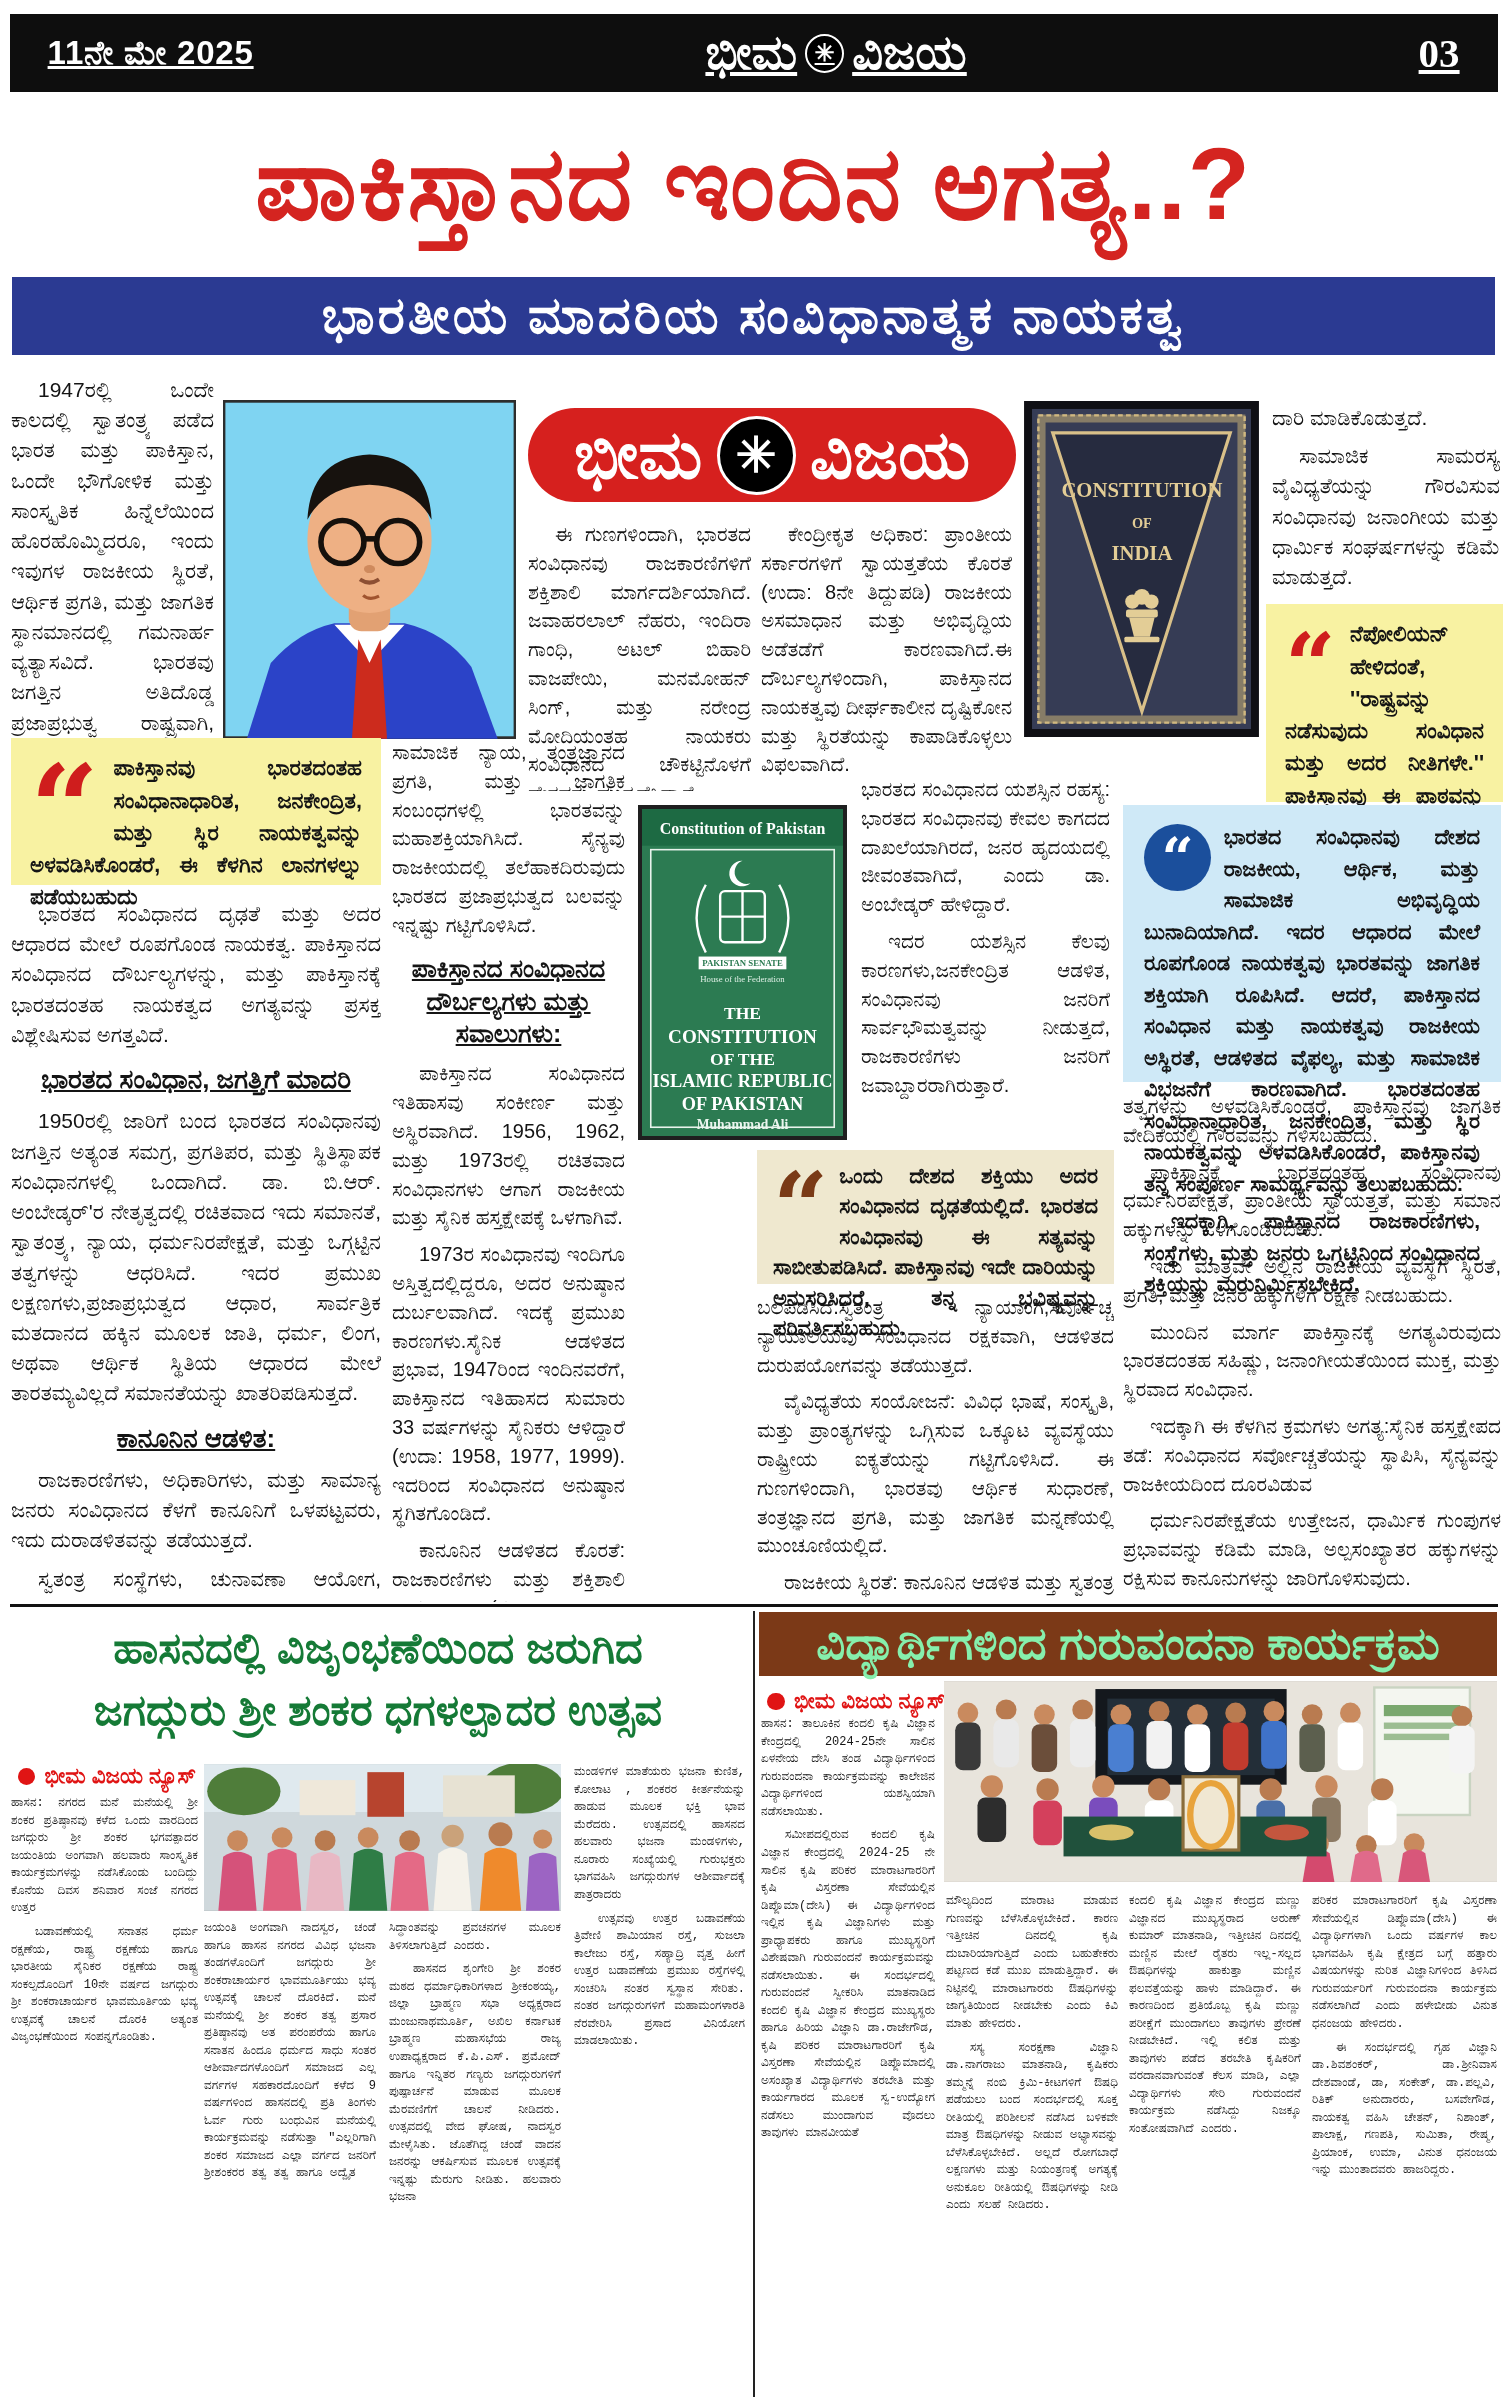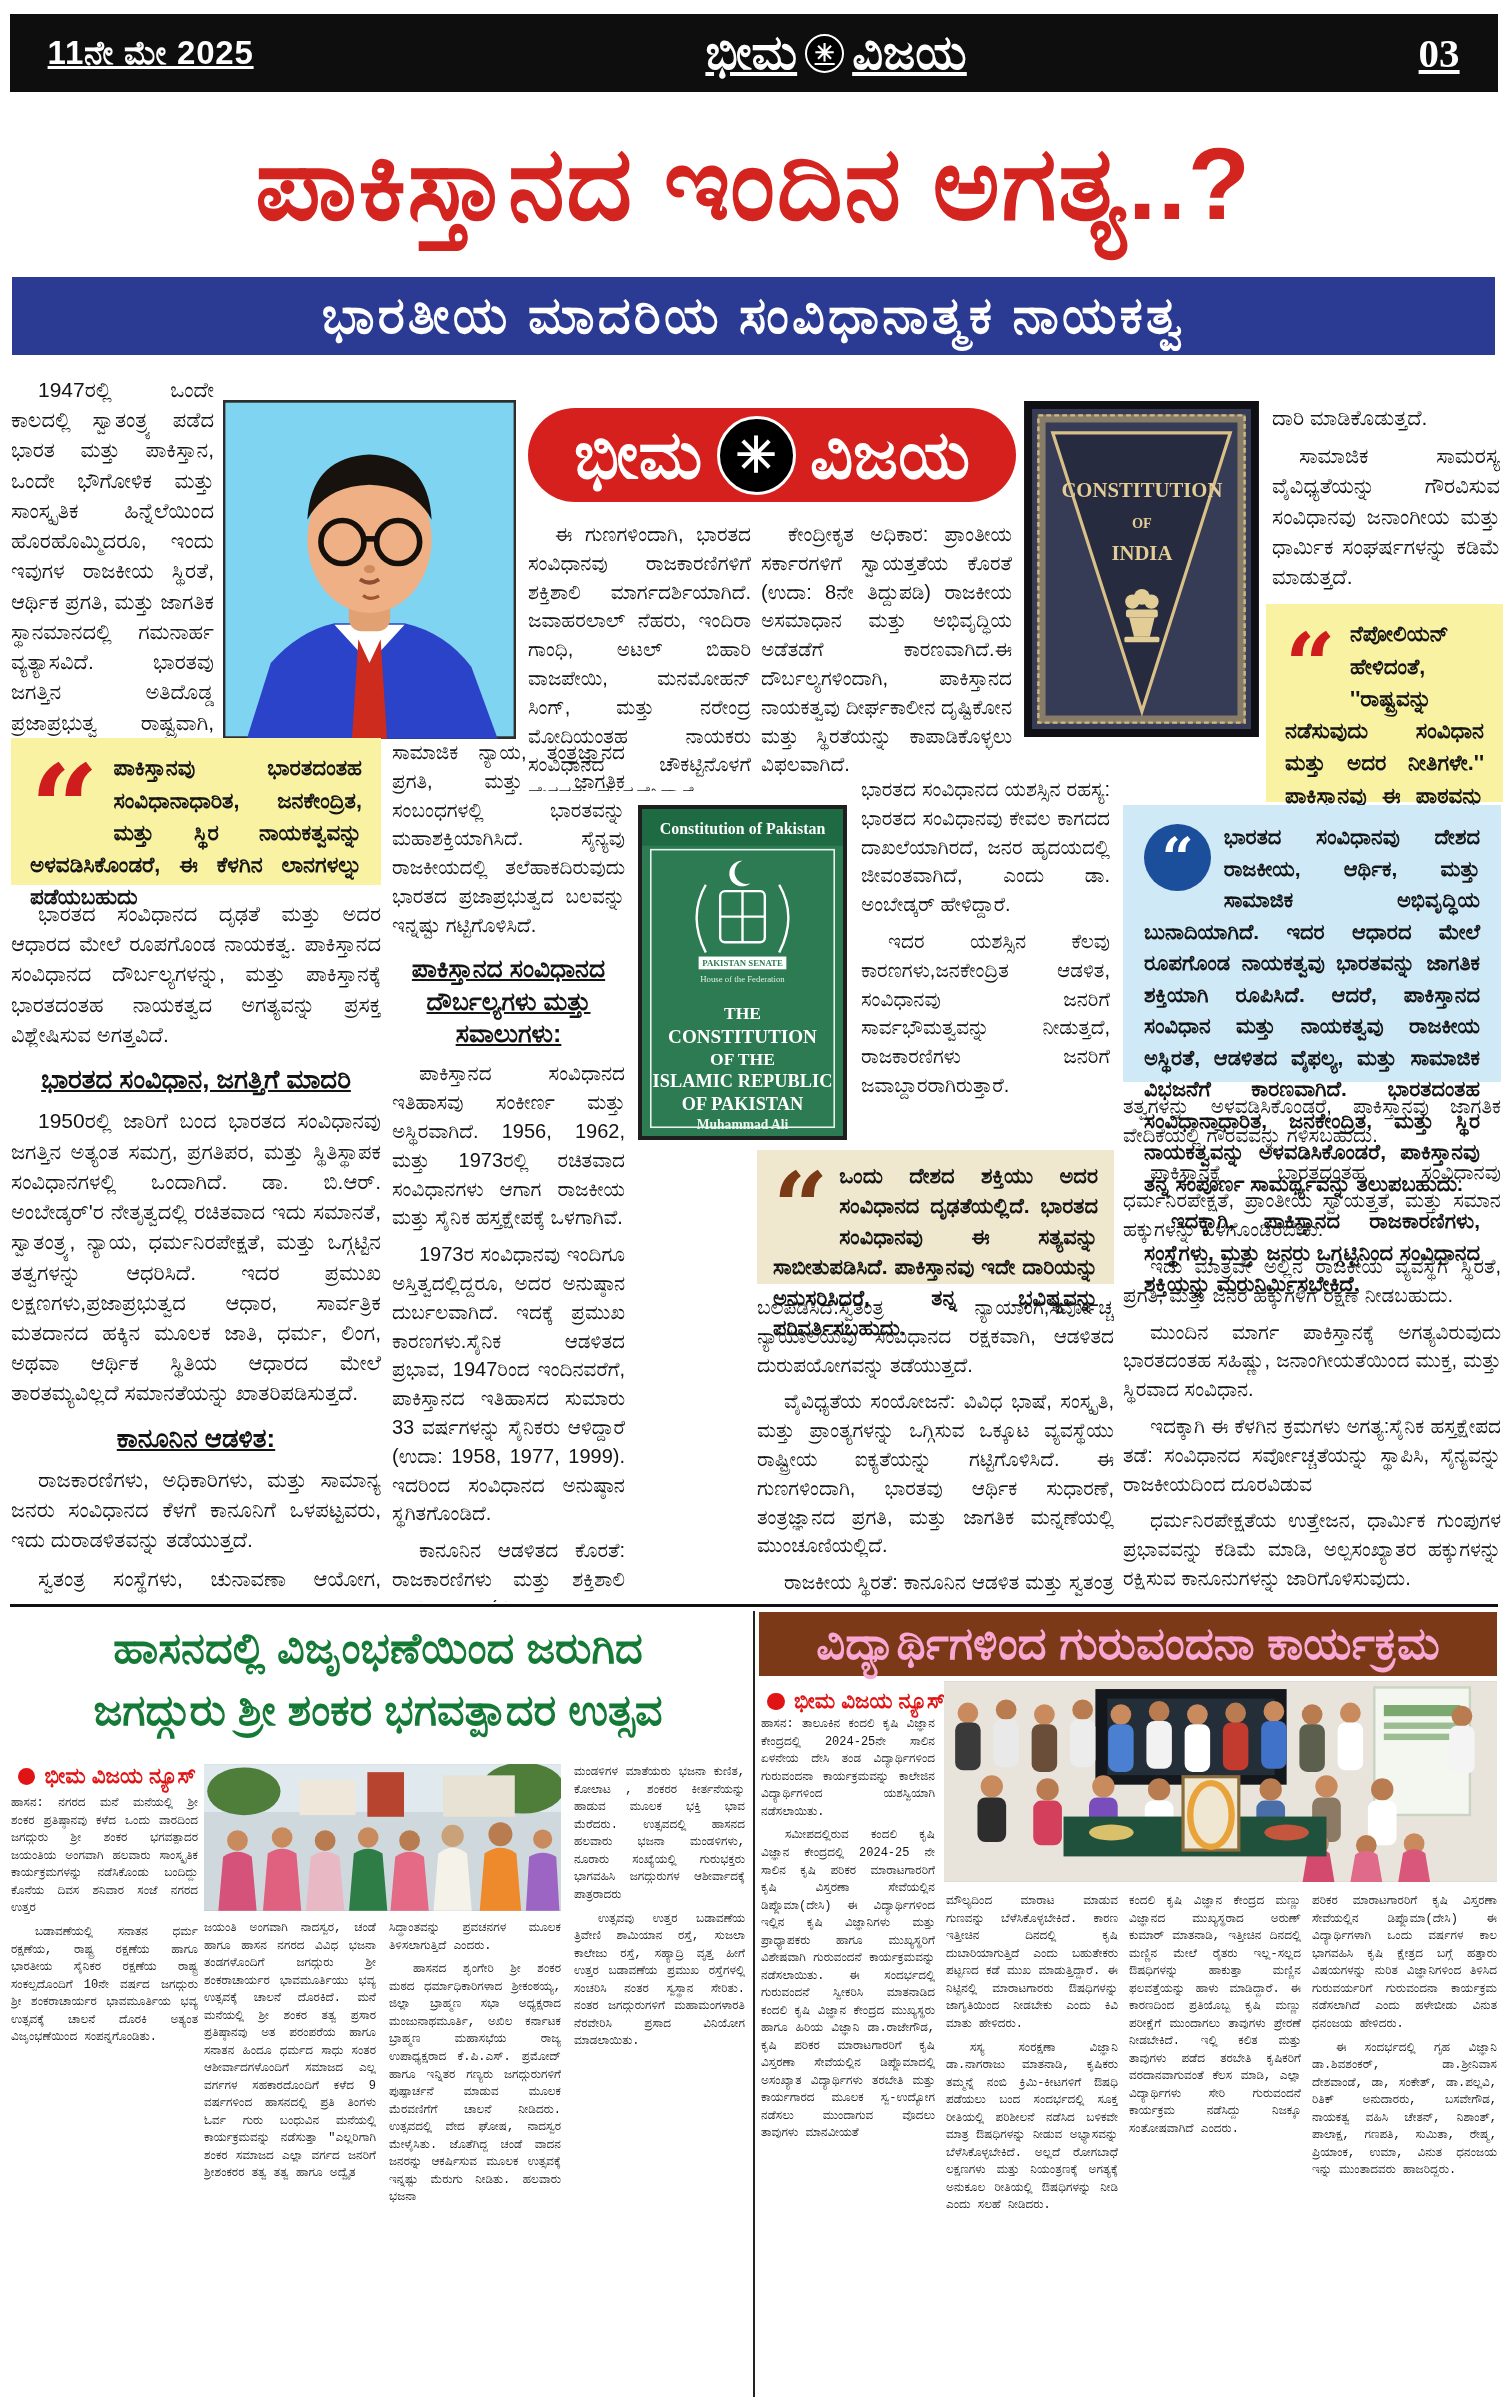--- a/index.html
+++ b/index.html
@@ -38,21 +38,21 @@
            display:flex;align-items:center;justify-content:center;font-size:56px;font-family:"DejaVu Serif",serif;
            margin:3.2px 12.8px 3.2px 0;}
   .creambox{background:#efe8cf;padding:11px 16px;box-sizing:border-box;font-size:21px;font-weight:bold;
             line-height:1.45;text-align:justify;}
   .brownquote{font-family:"DejaVu Serif",serif;font-weight:bold;color:#7a3a16;font-size:96px;line-height:0.6;
             float:left;margin:17.5px 11px 0 0;}
   
   .rule-h{background:#111;}
   .rule-v{background:#222;}
   .green-head{color:#157a36;font-size:43px;font-weight:bold;text-align:center;line-height:1.45;}
-  .brown-banner{background:#7b3917;color:#f9a8d4;font-size:45px;font-weight:bold;display:flex;
+  .brown-banner{background:#7b3917;color:#86efac;font-size:45px;font-weight:bold;display:flex;
                 align-items:center;justify-content:center;}
   .byline{color:#e01414;font-size:21.5px;font-weight:bold;display:flex;align-items:center;gap:9.6px;}
   .byline .dot{width:17.5px;height:17.5px;border-radius:50%;background:#e01414;display:inline-block;}
   .news-txt{font-size:12px;line-height:1.46;text-align:justify;overflow:hidden;font-family:Liberation Mono, monospace;}
   .news-txt p{margin:0 0 6.4px 0;text-indent:24px;}
   
   .photo-frame{box-shadow:0 0 0 1.6px #999 inset;}
   svg text{font-family:"Liberation Serif",serif;}
 </style>
 </head>
@@ -238,21 +238,21 @@
     <p>ಧರ್ಮನಿರಪೇಕ್ಷತೆಯ ಉತ್ತೇಜನ, ಧಾರ್ಮಿಕ ಗುಂಪುಗಳ ಪ್ರಭಾವವನ್ನು ಕಡಿಮೆ ಮಾಡಿ, ಅಲ್ಪಸಂಖ್ಯಾತರ ಹಕ್ಕುಗಳನ್ನು ರಕ್ಷಿಸುವ ಕಾನೂನುಗಳನ್ನು ಜಾರಿಗೊಳಿಸುವುದು.</p>
     <p>ಸ್ವತಂತ್ರ ಸಂಸ್ಥೆಗಳ ಸ್ಥಾಪನೆ, ಚುನಾವಣಾ ಆಯೋಗ, ನ್ಯಾಯಾಂಗ, ಮತ್ತು ಲೆಕ್ಕಪರಿಶೋಧನಾ ಸಂಸ್ಥೆಗಳನ್ನು ಸ್ವತಂತ್ರವಾಗಿ ಕಾರ್ಯನಿರ್ವಹಿಸುವಂತೆ ಮಾಡುವುದು.</p>
 
   </div>
 
   <div class="abs rule-h" style="left:9.6px;top:1604px;width:1488px;height:3.2px;"></div>
   <div class="abs rule-v" style="left:753px;top:1611px;width:2.4px;height:786px;"></div>
 
   <div class="abs green-head" style="left:11px;top:1617px;width:734px;">
     <div>ಹಾಸನದಲ್ಲಿ ವಿಜೃಂಭಣೆಯಿಂದ ಜರುಗಿದ</div>
-    <div>ಜಗದ್ಗುರು ಶ್ರೀ ಶಂಕರ ಭಗವತ್ಪಾದರ ಉತ್ಸವ</div>
+    <div>ಜಗದ್ಗುರು ಶ್ರೀ ಶಂಕರ ಧಗಳಲ್ಪಾದರ ಉತ್ಸವ</div>
   </div>
 
   <div class="abs byline" style="left:17.5px;top:1764px;">
     <span class="dot"></span>
     <span>ಭೀಮ ವಿಜಯ ನ್ಯೂಸ್</span>
   </div>
 
   <div class="abs news-txt" style="left:11px;top:1795px;width:187px;height:600px;">
     <p style="text-indent:0;">ಹಾಸನ: ನಗರದ ಮನೆ ಮನೆಯಲ್ಲಿ ಶ್ರೀ ಶಂಕರ ಪ್ರತಿಷ್ಠಾನವು ಕಳೆದ ಒಂದು ವಾರದಿಂದ ಜಗದ್ಗುರು ಶ್ರೀ ಶಂಕರ ಭಗವತ್ಪಾದರ ಜಯಂತಿಯ ಅಂಗವಾಗಿ ಹಲವಾರು ಸಾಂಸ್ಕೃತಿಕ ಕಾರ್ಯಕ್ರಮಗಳನ್ನು ನಡೆಸಿಕೊಂಡು ಬಂದಿದ್ದು ಕೊನೆಯ ದಿವಸ ಶನಿವಾರ ಸಂಜೆ ನಗರದ ಉತ್ತರ</p>
     <p>ಬಡಾವಣೆಯಲ್ಲಿ ಸನಾತನ ಧರ್ಮ ರಕ್ಷಣೆಯ, ರಾಷ್ಟ್ರ ರಕ್ಷಣೆಯ ಹಾಗೂ ಭಾರತೀಯ ಸೈನಿಕರ ರಕ್ಷಣೆಯ ರಾಷ್ಟ್ರ ಸಂಕಲ್ಪದೊಂದಿಗೆ 10ನೇ ವರ್ಷದ ಜಗದ್ಗುರು ಶ್ರೀ ಶಂಕರಾಚಾರ್ಯರ ಭಾವಮೂರ್ತಿಯ ಭವ್ಯ ಉತ್ಸವಕ್ಕೆ ಚಾಲನೆ ದೊರಕಿ ಅತ್ಯಂತ ವಿಜೃಂಭಣೆಯಿಂದ ಸಂಪನ್ನಗೊಂಡಿತು.</p>

